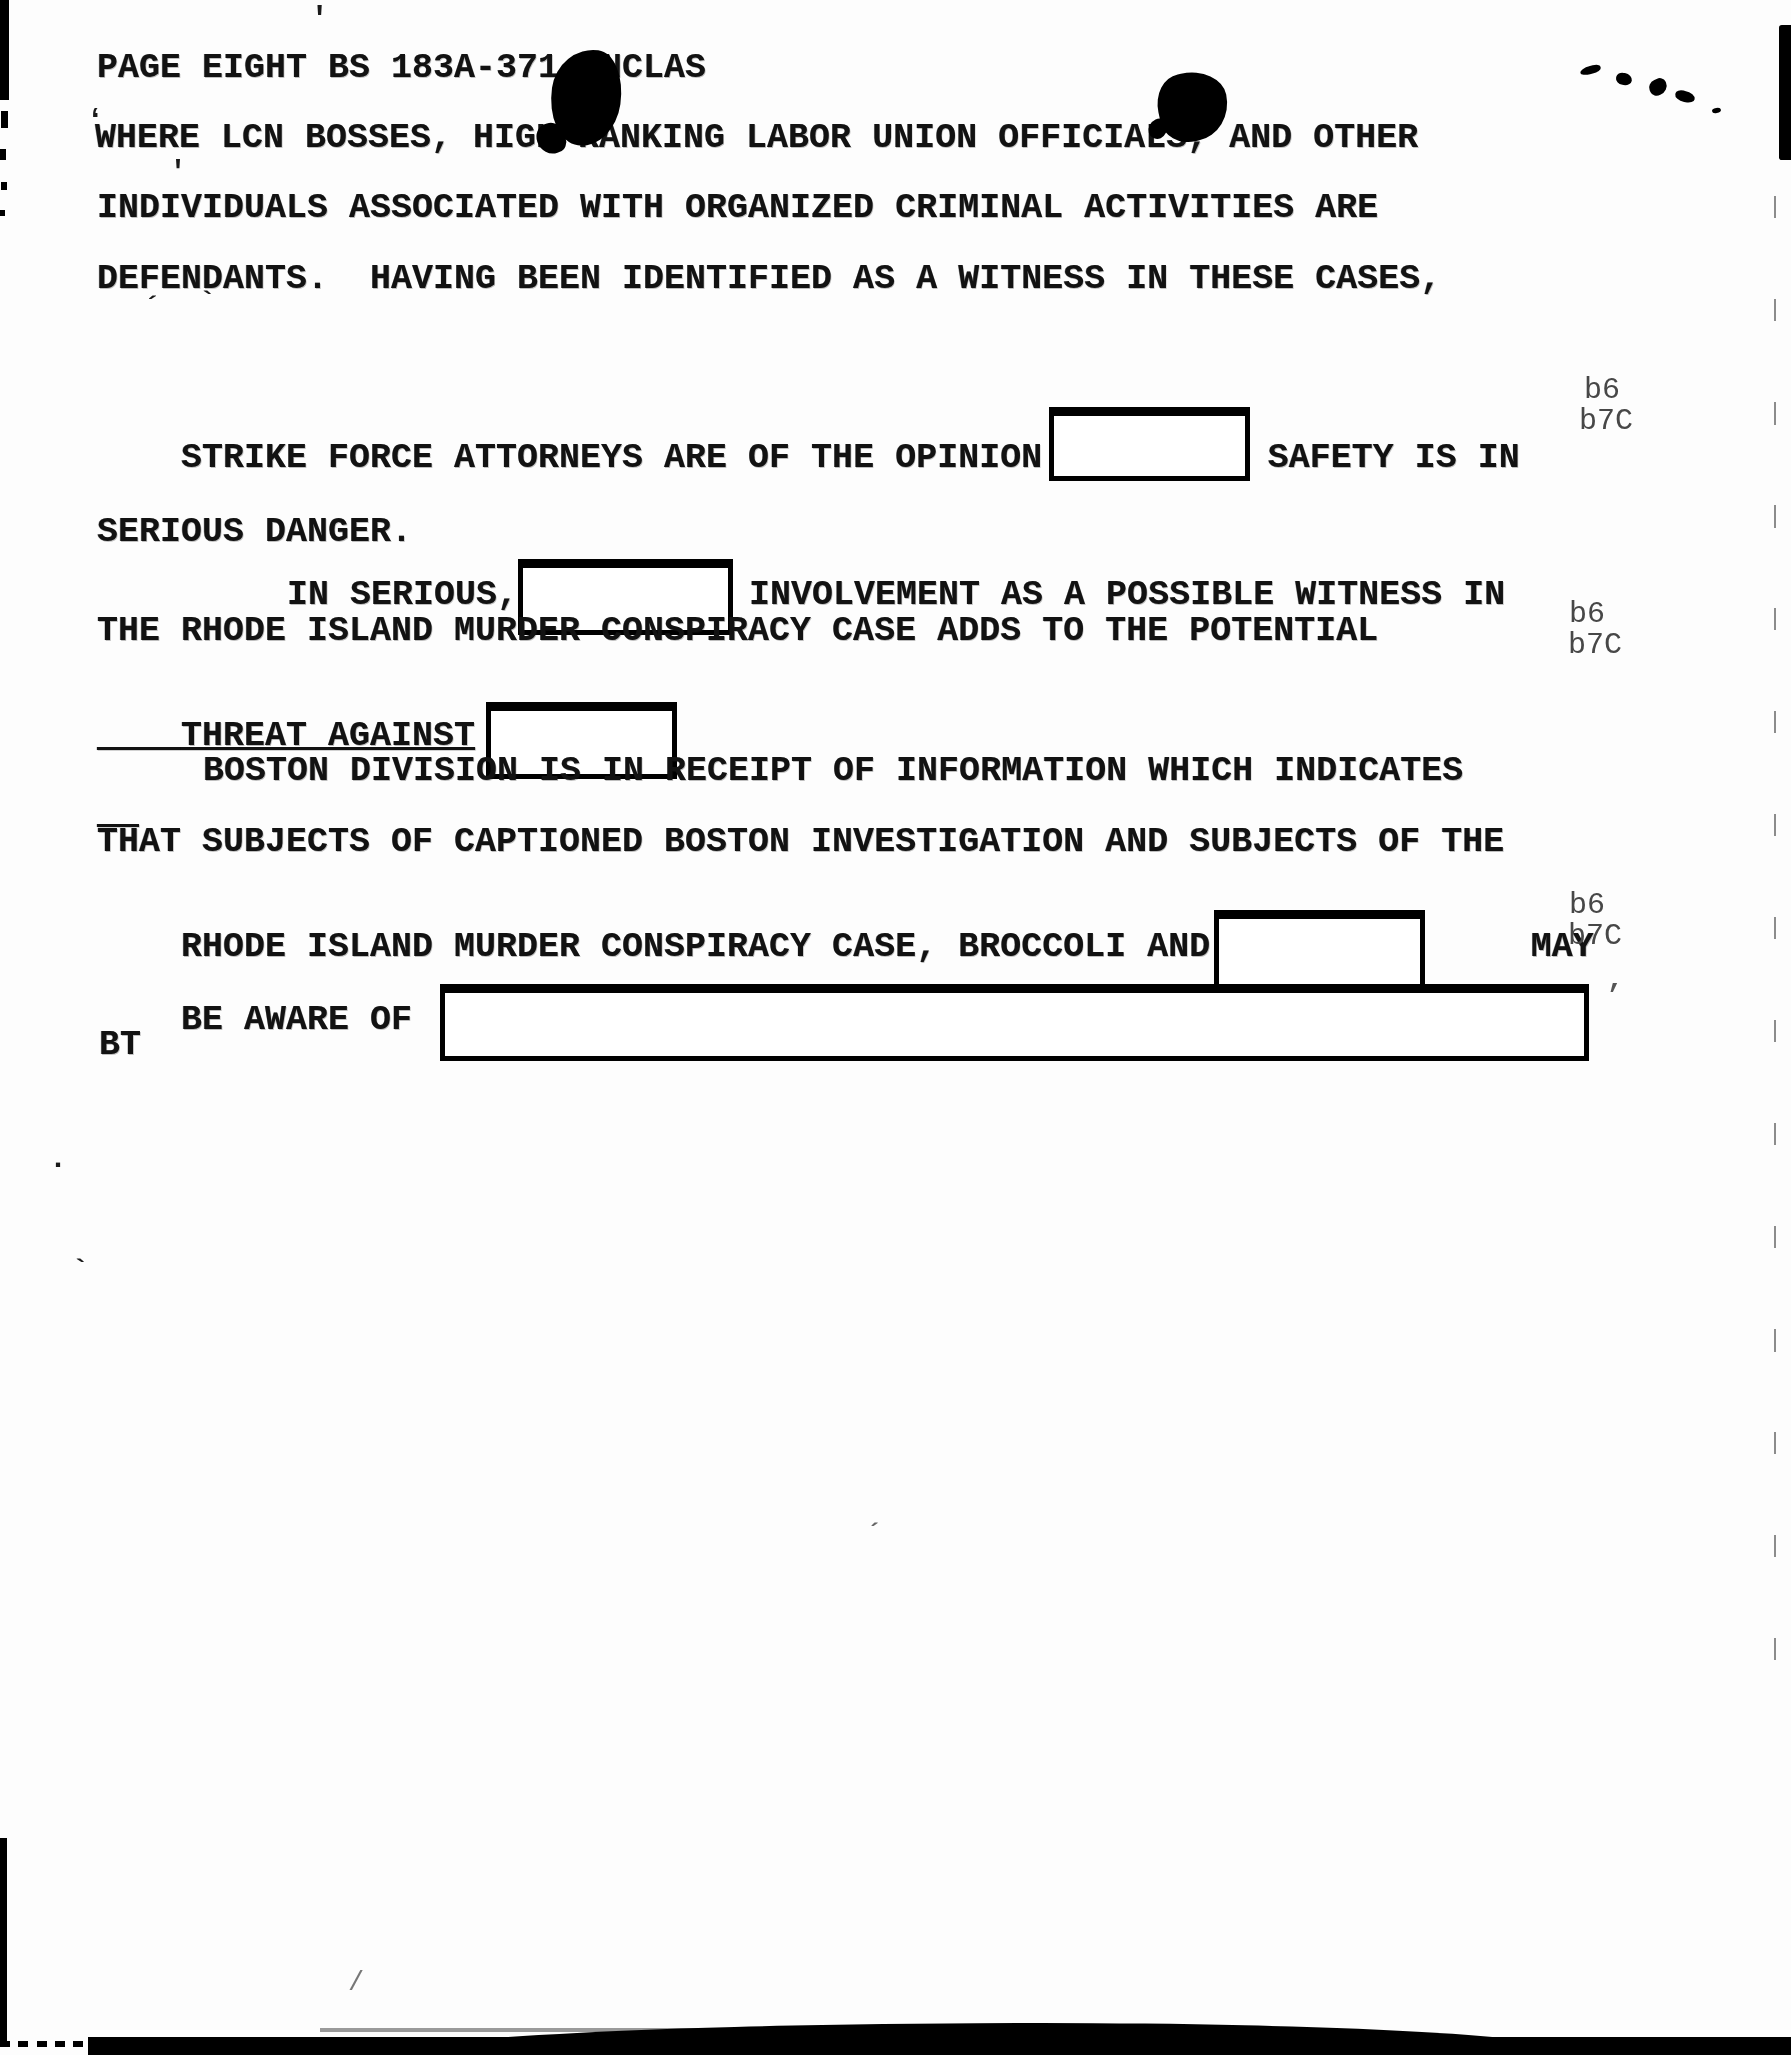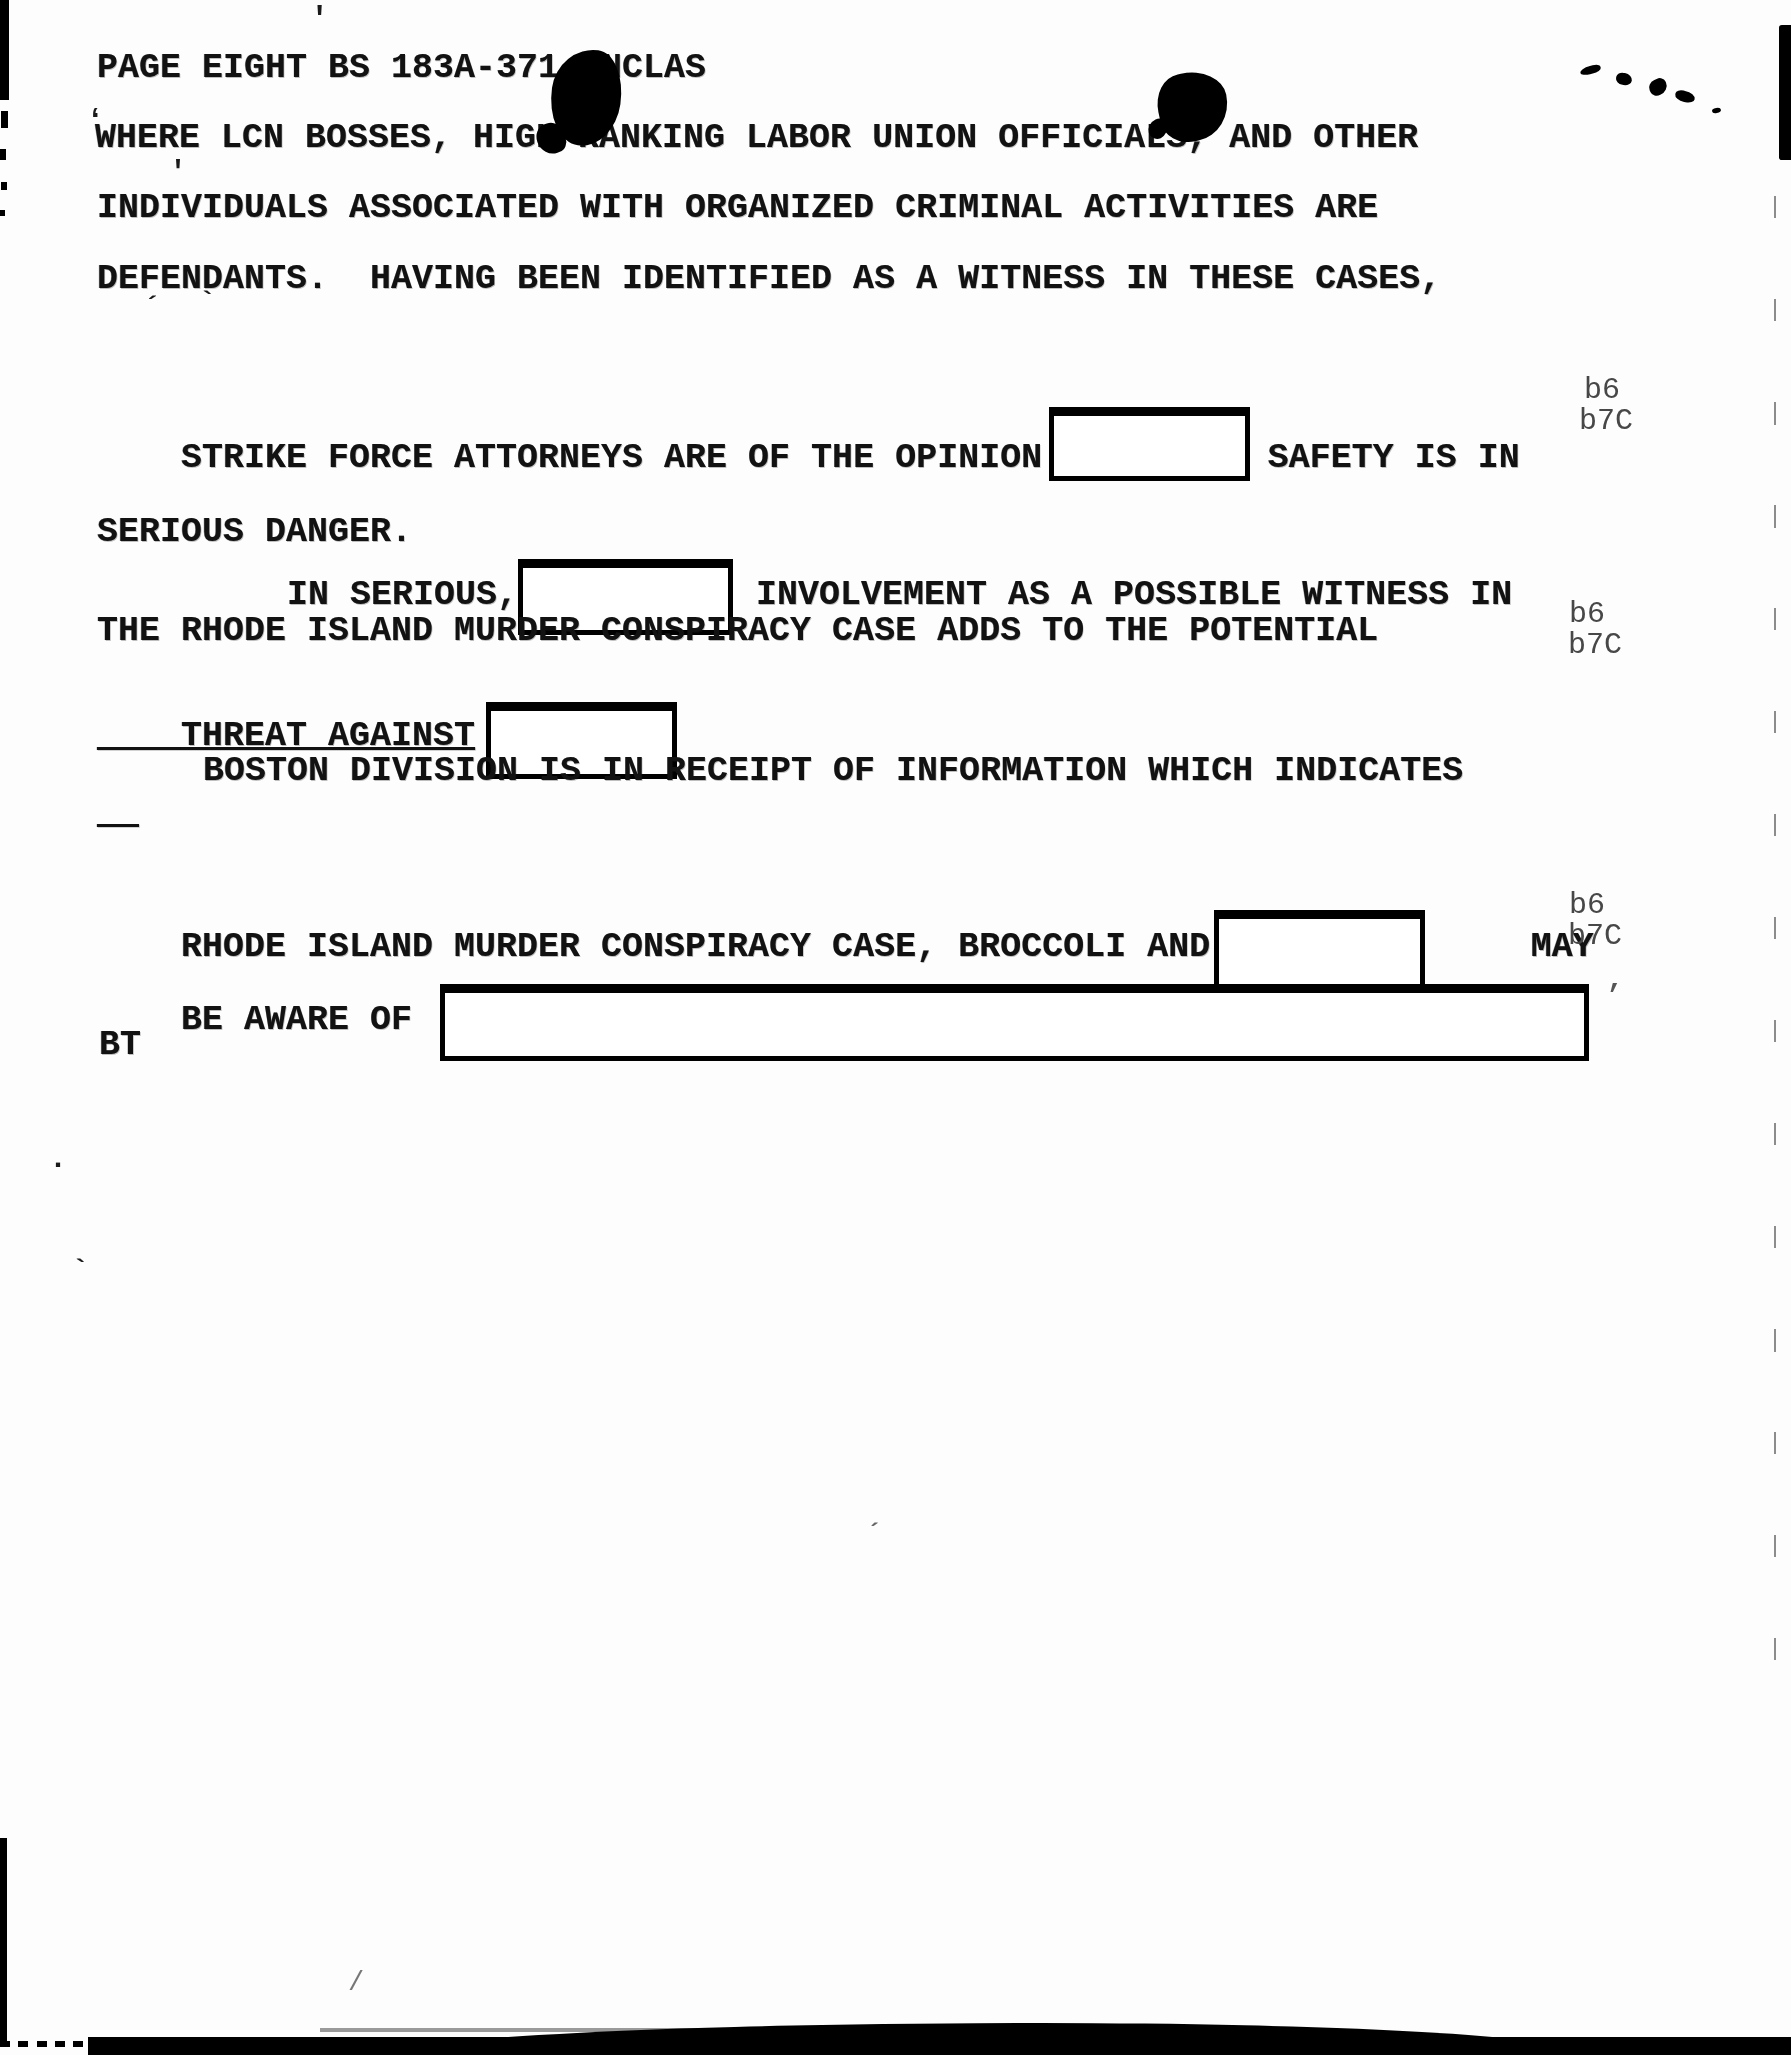--- a/index.html
+++ b/index.html
@@ -54,30 +54,31 @@
   <div class="tl" style="left:97px; top:191px;">INDIVIDUALS ASSOCIATED WITH ORGANIZED CRIMINAL ACTIVITIES ARE</div>
   <div class="tl" style="left:97px; top:262px;">DEFENDANTS.  HAVING BEEN IDENTIFIED AS A WITNESS IN THESE CASES,</div>
 
   <div class="tl" style="left:97px; top:406px;">
     <span>STRIKE FORCE ATTORNEYS ARE OF THE OPINION</span><span class="redact" style="width:201px; height:74px; top:-34px; margin-left:7px;"></span><span style="margin-left:17.6px;">SAFETY IS IN</span>
   </div>
 
   <div class="tl" style="left:97px; top:476px;margin-top:39px;">SERIOUS DANGER.</div>
 
   <div class="tl" style="left:203px; top:543px;">
-    <span>IN SERIOUS,</span><span class="redact" style="width:215px; height:76px; top:-19px;"></span><span style="margin-left:23px;">INVOLVEMENT AS A POSSIBLE WITNESS IN</span>
+    <span>IN SERIOUS,</span><span class="redact" style="width:215px; height:76px; top:-19px;"></span><span style="margin-left:16px;">INVOLVEMENT AS A POSSIBLE WITNESS IN</span>
   </div>
 
   <div class="tl" style="left:97px; top:614px;">THE RHODE ISLAND MURDER CONSPIRACY CASE ADDS TO THE POTENTIAL</div>
 
   <div class="tl" style="left:97px; top:684px;text-decoration:underline;">
     <span>THREAT AGAINST</span><span class="redact" style="width:191px; height:77px; top:-17px; margin-left:10.6px;"></span>
   </div>
 
   <div class="tl" style="left:203px; top:754px;">BOSTON DIVISION IS IN RECEIPT OF INFORMATION WHICH INDICATES</div>
+  <div class="tl" style="left:97px; top:825px;">THAT SUBJECTS OF CAPTIONED BOSTON INVESTIGATION AND SUBJECTS OF THE</div>
 
   <div class="tl" style="left:97px; top:895px;">
     <span>RHODE ISLAND MURDER CONSPIRACY CASE, BROCCOLI AND</span><span class="redact" style="width:211px; height:79px; top:-20.4px; margin-left:3.5px;"></span><span style="margin-left:106px;">MAY</span>
   </div>
 
   <div class="tl" style="left:97px; top:968px;">
     <span>BE AWARE OF</span><span class="redact" style="width:1149px; height:77px; top:-19px; margin-left:28px;"></span>
   </div>
 
   <div class="tl" style="left:99px; top:1028px;">BT</div>

